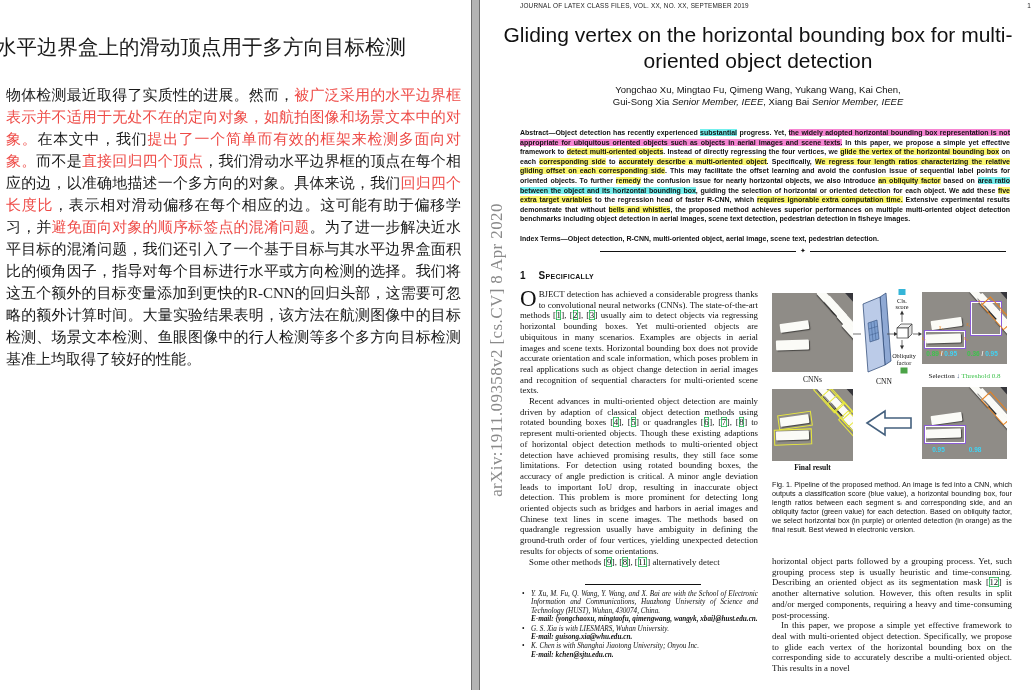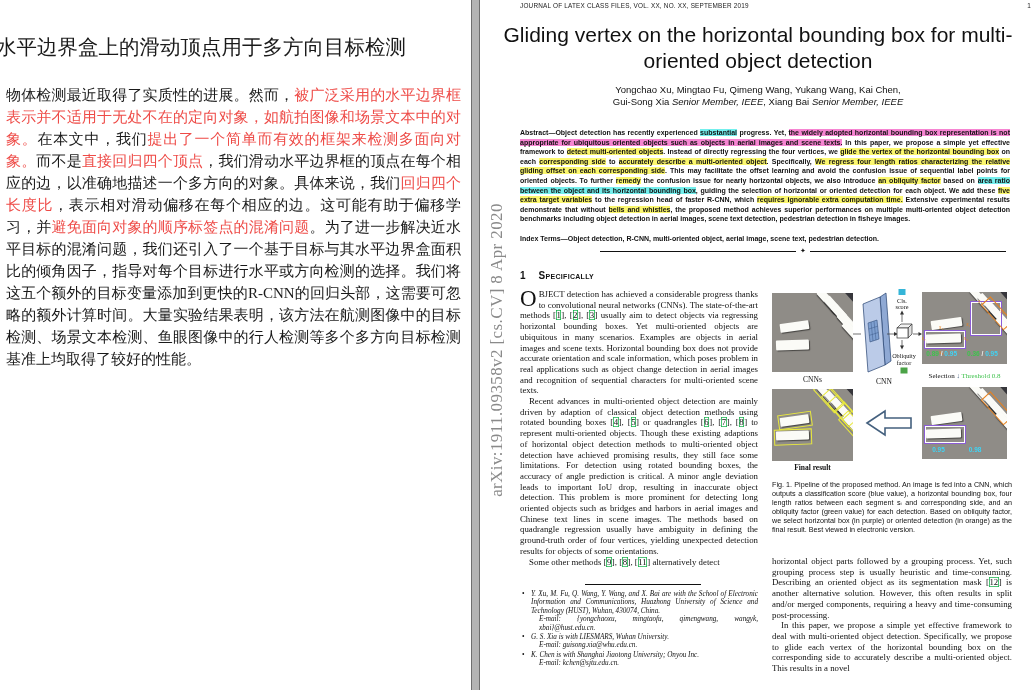--- a/index.html
+++ b/index.html
@@ -51,21 +51,21 @@
   .col-left p,.col-right p{margin:0;}
   .ind{text-indent:9px;}
   .dropcap{float:left;font-size:23px;line-height:18px;padding:1px 2px 0 0;}
   .cite{box-shadow:inset 0 0 0 0.8px var(--citation-green);padding:0 .5px;cursor:pointer;}
 
   .fn-rule{position:absolute;left:105px;top:584px;width:116px;border-top:0.8px solid #111;}
   .footnotes{position:absolute;left:42px;top:590px;width:236px;font-style:italic;font-size:7.2px;
              line-height:8.4px;color:#111;text-align:justify;}
   .fn-item{display:flex;margin-bottom:1px;}
   .fn-bullet{width:9px;flex:0 0 9px;font-style:normal;}
-  .fn-email{margin-left:8px;}
+  .fn-email{margin-left:0;font-weight:bold;}
 
   
   .fig{position:absolute;left:292px;top:289px;width:243px;height:190px;}
   .aimg{position:absolute;background:#8f8c87;overflow:hidden;}
   .aimg>div{position:absolute;}
   .band{background:#36363b;}
   .truck{background:#fbfbf7;box-shadow:1px 1px 1px rgba(0,0,0,.5);border-radius:1px;}
   .pbox{border:1.5px solid var(--purple-box);box-shadow:inset 0 0 0 1px #fff;z-index:4;}
   .obox{border:1.5px solid var(--orange-box);z-index:4;}
   .ybox{border:1.5px solid var(--yellow-box);z-index:4;}

